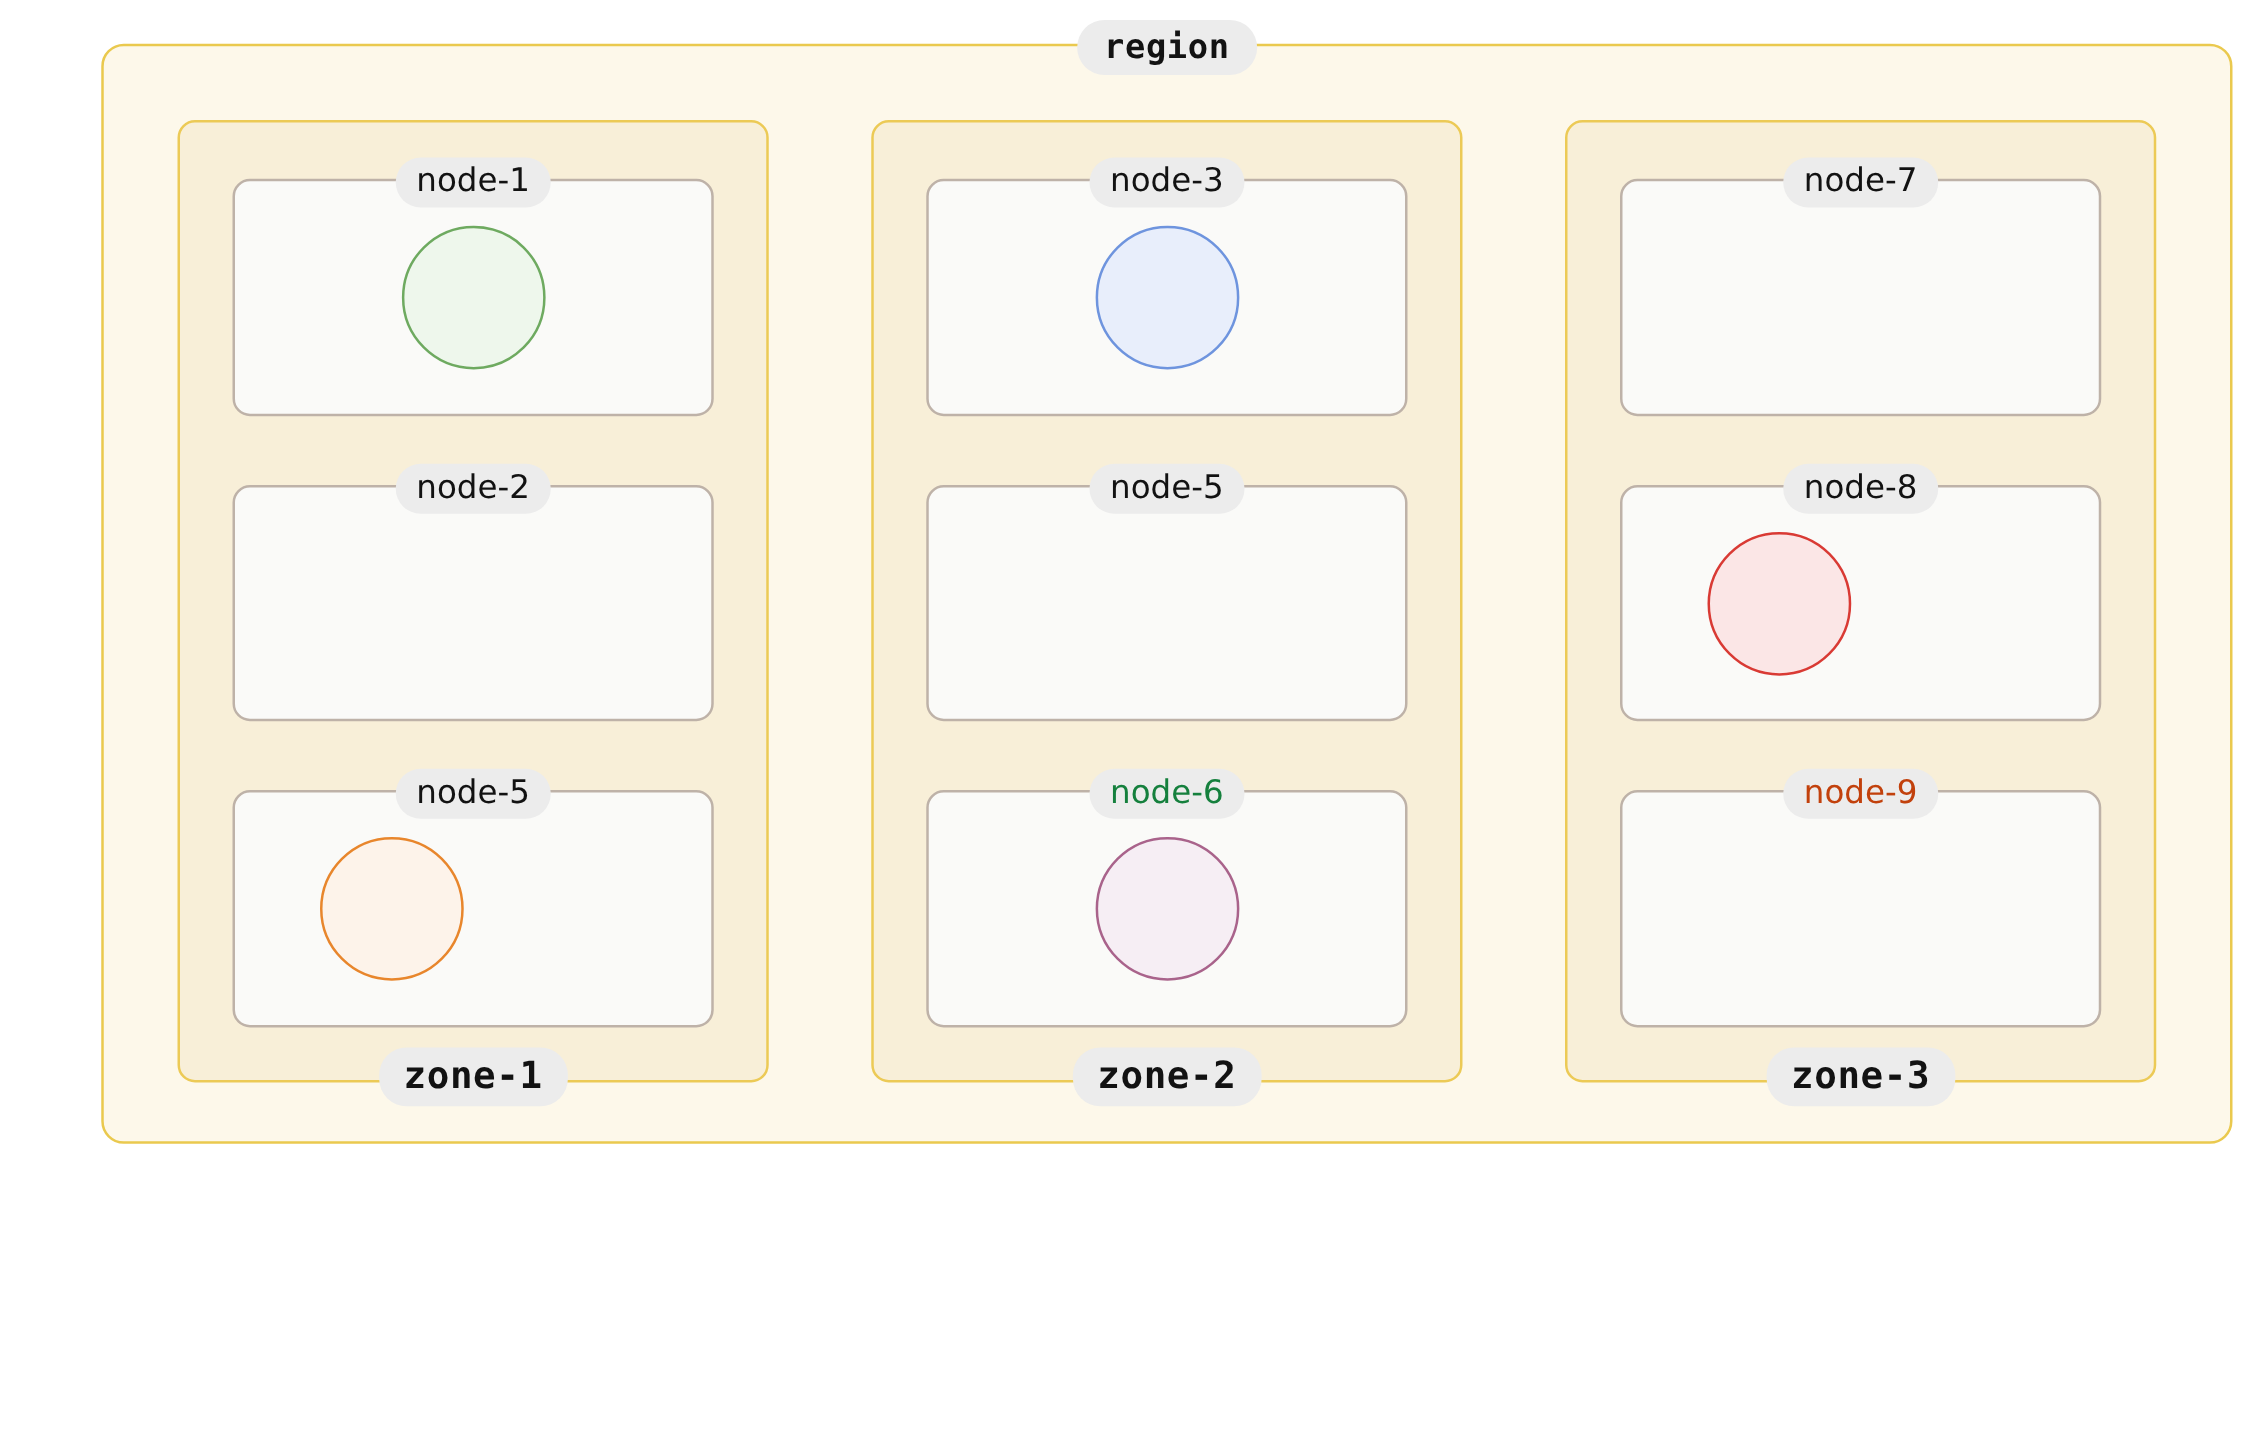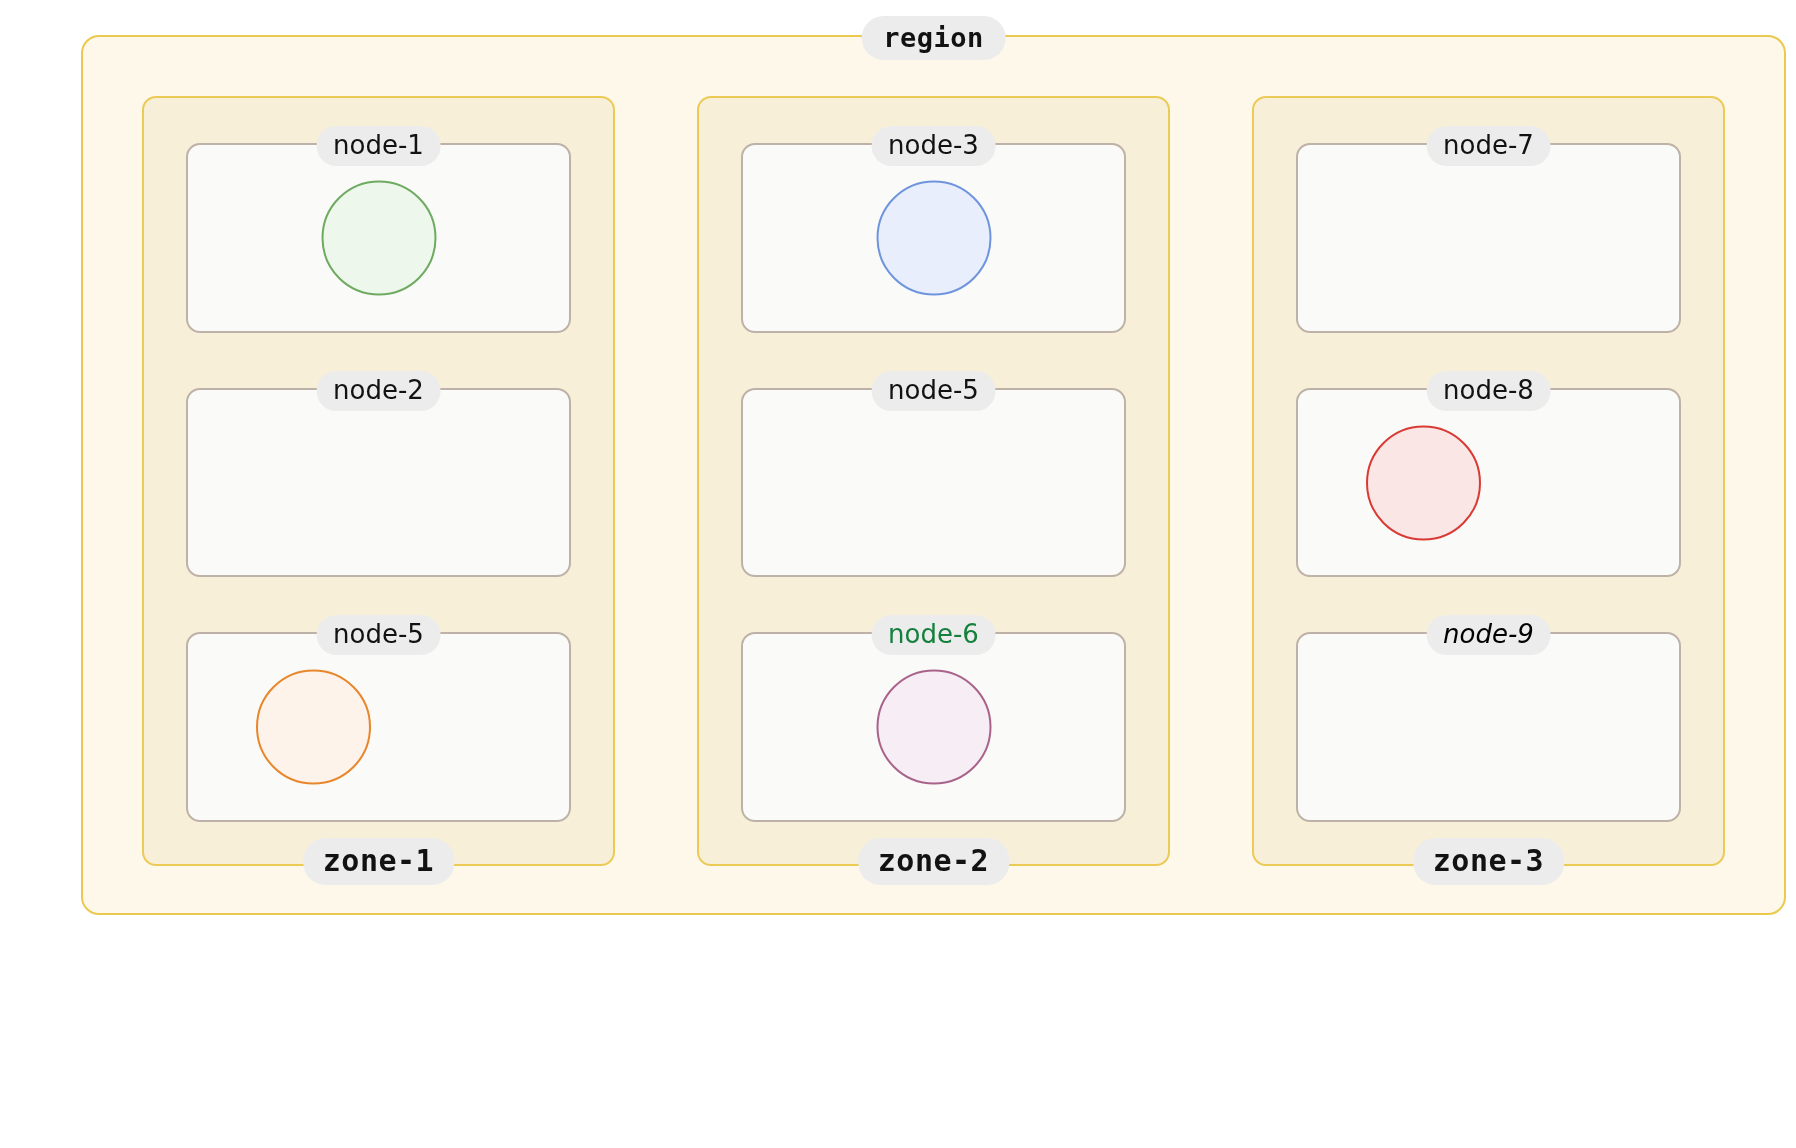--- a/index.html
+++ b/index.html
@@ -217,21 +217,21 @@
           </div>
 
           <div class="node" style="background: rgb(250, 250, 248); border-color: rgb(190, 178, 168);">
             <div class="node-label" style="background: rgb(236, 236, 236); color: rgb(18, 18, 18);">node-8</div>
             <div class="node-body">
               <div class="item-circle pos-left" style="background:#fbe6e6;border-color:#d93a34;"></div>
             </div>
           </div>
 
           <div class="node" style="background: rgb(250, 250, 248); border-color: rgb(190, 178, 168);">
-            <div class="node-label" style="background: rgb(236, 236, 236); color: #000000; font-style: italic;">node-9</div>
+            <div class="node-label" style="background: rgb(236, 236, 236); color: #c2410c;">node-9</div>
             <div class="node-body"></div>
           </div>
 
         </div>
         <div class="zone-label" style="background: rgb(236, 236, 236); color: rgb(18, 18, 18);">zone-3</div>
       </div>
 
     </div>
   </div>
 </div>

